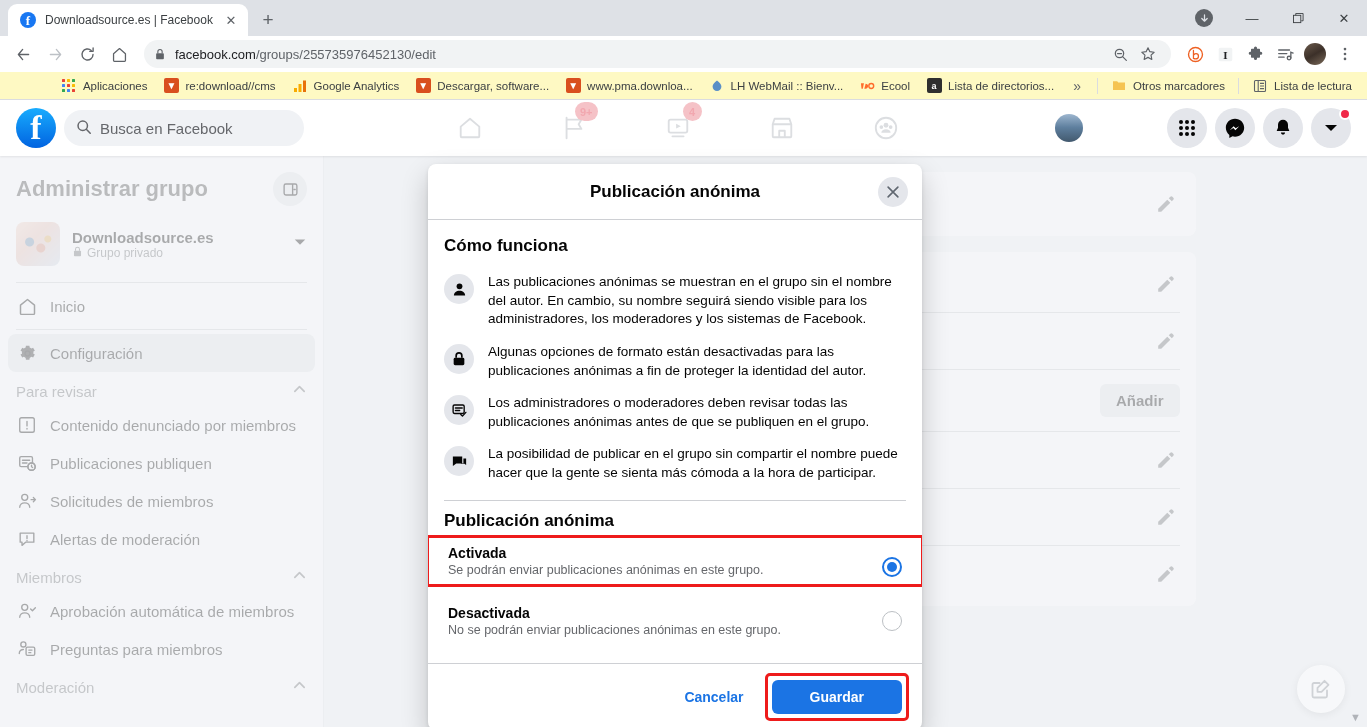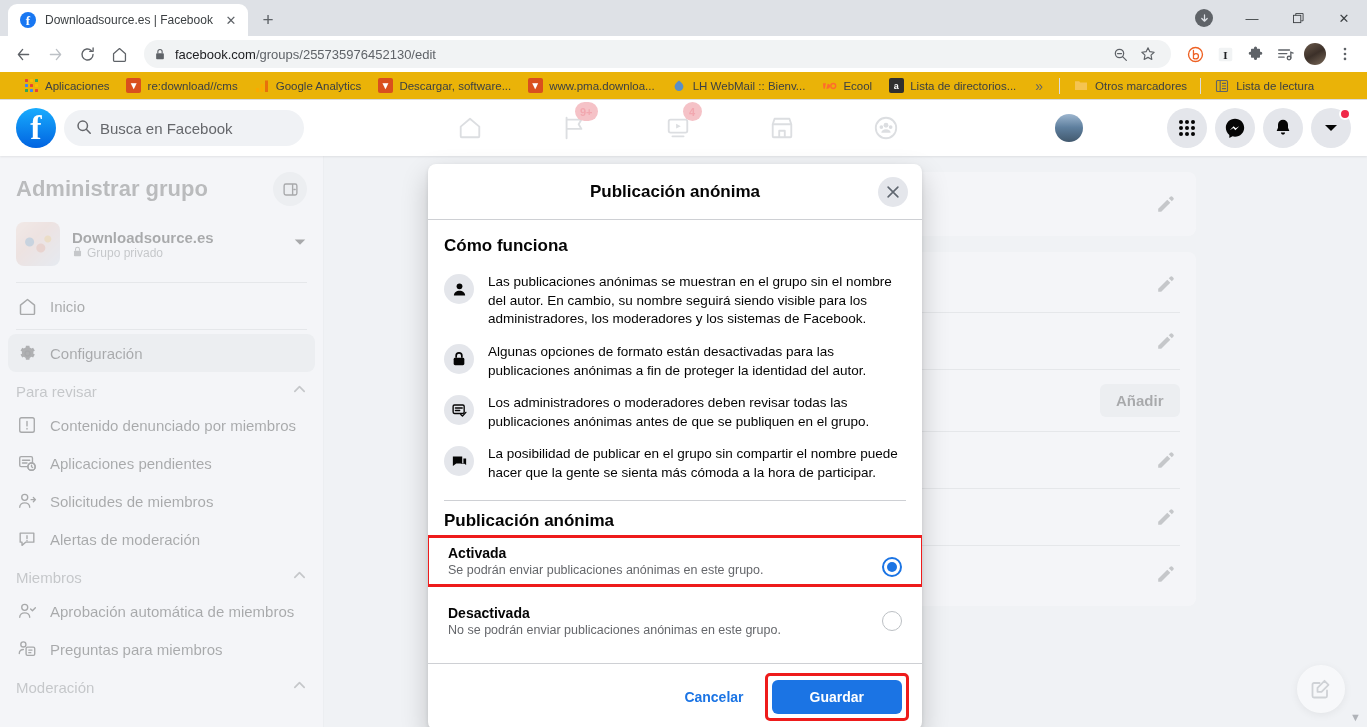--- a/index.html
+++ b/index.html
@@ -91,24 +91,24 @@
     cursor: pointer; color: #5f6368;
   }
   .ext-ic { width: 28px; height: 28px; display:flex; align-items:center; justify-content:center; cursor:pointer; }
   .prof-av {
     width: 22px; height: 22px; border-radius: 50%;
     background: linear-gradient(150deg,#6b5a4c 0%, #3c3029 50%, #7a6a5a 100%);
     cursor: pointer;
   }
 
   .bookmarks {
-    height: 28px; background: #eab308;
-    display: flex; align-items: center; padding: 0 16px; gap: 2px;
+    height: 28px; background: #fef9c3;
+    display: flex; align-items: center; padding: 0 8px; gap: 2px;
     border-bottom: 1px solid #dadce0;
-    font-size: 11.5px; color: #3c4043;
+    font-size: 11.5px; color: #3c4043; justify-content: flex-end;
   }
   .bm {
     display: flex; align-items: center; gap: 6px;
     padding: 3px 7px; border-radius: 4px; cursor: pointer;
     white-space: nowrap;
   }
   .bm-ic { width: 16px; height: 16px; flex: 0 0 16px; display:flex; align-items:center; justify-content:center; }
   .sq { width: 15px; height: 15px; border-radius: 2px; display:flex; align-items:center; justify-content:center; font-size:10px; color:#fff; font-weight:bold;}
   .bm-sep { width: 1px; height: 16px; background: #dadce0; margin: 0 4px; }
   .apps-grid { display:grid; grid-template-columns: repeat(3,3px); grid-template-rows: repeat(3,3px); gap:2px; }
@@ -675,21 +675,21 @@
         <div class="sb-item">
           <span class="sb-ic">
             <svg width="20" height="20" viewBox="0 0 22 22" fill="none" stroke="#050505" stroke-width="1.5">
                 <rect x="3" y="4" width="14" height="11" rx="1.5"></rect>
                 <path d="M6 8h8M6 11h5" stroke-linecap="round"></path>
                 <circle cx="16" cy="15" r="4" fill="#fff"></circle>
                 <circle cx="16" cy="15" r="4"></circle>
                 <path d="M16 13.3V15l1.2.9" stroke-linecap="round"></path>
               </svg>
           </span>
-          <span>Aplicaciones pendientes</span>
+          <span>Publicaciones publiquen</span>
         </div>
 
         <div class="sb-item">
           <span class="sb-ic">
             <svg width="20" height="20" viewBox="0 0 22 22" fill="none" stroke="#050505" stroke-width="1.5">
                 <circle cx="8.5" cy="7" r="3.3"></circle>
                 <path d="M3 18c0-3 2.5-5 5.5-5s5.5 2 5.5 5" stroke-linecap="round"></path>
                 <path d="M15.5 9.5h4.5M18 7.2l2.3 2.3-2.3 2.3" stroke-linecap="round" stroke-linejoin="round"></path>
               </svg>
           </span>

